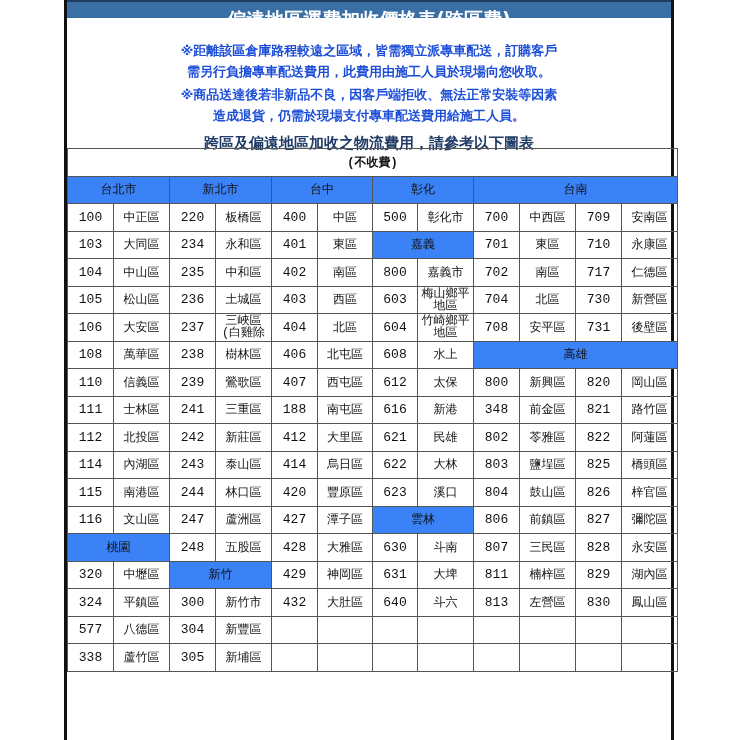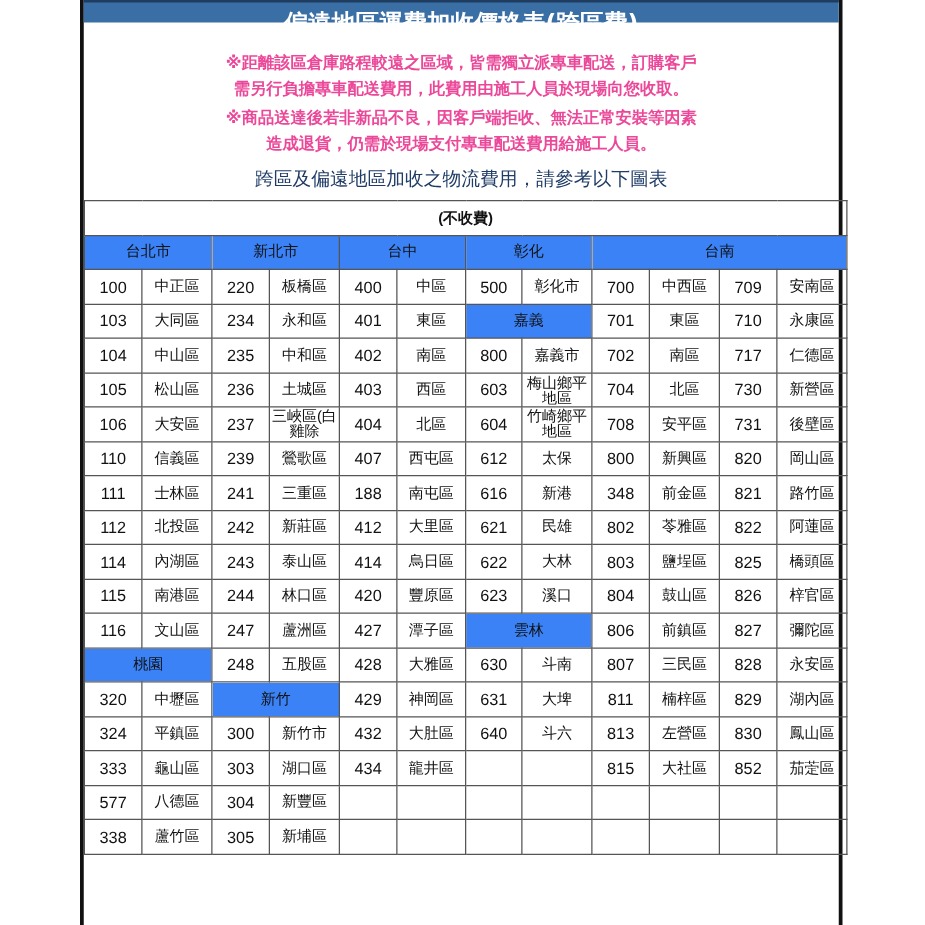--- a/index.html
+++ b/index.html
@@ -4,27 +4,27 @@
 <style>
   html, body { margin:0; padding:0; background:#ffffff; }
   body { width:740px; height:740px; position:relative; overflow:hidden;
          font-family:"DejaVu Sans", sans-serif; }
   .frame { position:absolute; left:64px; top:0; width:610px; height:740px;
            border-left:3px solid #111; border-right:3px solid #111; box-sizing:border-box; }
   .banner { position:absolute; left:0; top:0; right:0; height:18px; background:#3a6fa5;
             color:#fff; font-size:19px; font-weight:bold; text-align:center; line-height:34px;
             border-top:2px solid #1e3d60; box-sizing:border-box; }
   .notes { position:absolute; left:0; right:0; top:34px; height:128px; text-align:center; }
-  .note { color:#ec4899; font-weight:bold; font-size:13px; line-height:21px; }
+  .note { color:#1d4ed8; font-weight:bold; font-size:13px; line-height:21px; }
   .note1 { position:absolute; top:6px; left:0; right:0; }
   .note2 { position:absolute; top:50px; left:0; right:0; }
-  .sub { position:absolute; top:100px; left:0; right:0; color:#1f3b66; font-weight:normal;
+  .sub { position:absolute; top:100px; left:0; right:0; color:#1f3b66; font-weight:bold;
          font-size:15px; }
-  table.grid { position:absolute; left:0; top:160px; width:604px; border-collapse:collapse;
-               table-layout:fixed; font-family:Liberation Sans, sans-serif; }
+  table.grid { position:absolute; left:0; top:148px; width:604px; border-collapse:collapse;
+               table-layout:fixed; font-family:Liberation Mono, monospace; }
   table.grid td { border:1px solid #555; height:26.5px; padding:0; text-align:center;
                   font-size:12px; color:#111; overflow:hidden; }
   table.grid td.code { font-size:13px; }
   td.yellow { background:#3b82f6; font-weight:normal; }
   td.free { height:26px; font-weight:bold; font-size:13px; border-top:2px solid #111; }
   td.small { font-size:10.5px; line-height:12px; }
 </style>
 </head>
 <body>
 
@@ -131,20 +131,31 @@
           <td class="code">404</td>
           <td class="">北區</td>
           <td class="code">604</td>
           <td class=" small">竹崎鄉平地區</td>
           <td class="code">708</td>
           <td class="">安平區</td>
           <td class="code">731</td>
           <td class="">後壁區</td>
         </tr>
         <tr>
+          <td class="code">108</td>
+          <td class="">萬華區</td>
+          <td class="code">238</td>
+          <td class="">樹林區</td>
+          <td class="code">406</td>
+          <td class="">北屯區</td>
+          <td class="code">608</td>
+          <td class="">水上</td>
+          <td colspan="4" class="yellow">高雄</td>
+        </tr>
+        <tr>
           <td class="code">110</td>
           <td class="">信義區</td>
           <td class="code">239</td>
           <td class="">鶯歌區</td>
           <td class="code">407</td>
           <td class="">西屯區</td>
           <td class="code">612</td>
           <td class="">太保</td>
           <td class="code">800</td>
           <td class="">新興區</td>
@@ -254,34 +265,20 @@
           <td class="code">432</td>
           <td class="">大肚區</td>
           <td class="code">640</td>
           <td class="">斗六</td>
           <td class="code">813</td>
           <td class="">左營區</td>
           <td class="code">830</td>
           <td class="">鳳山區</td>
         </tr>
         <tr>
-          <td class="code">333</td>
-          <td class="">龜山區</td>
-          <td class="code">303</td>
-          <td class="">湖口區</td>
-          <td class="code">434</td>
-          <td class="">龍井區</td>
-          <td class="code"></td>
-          <td class=""></td>
-          <td class="code">815</td>
-          <td class="">大社區</td>
-          <td class="code">852</td>
-          <td class="">茄萣區</td>
-        </tr>
-        <tr>
           <td class="code">577</td>
           <td class="">八德區</td>
           <td class="code">304</td>
           <td class="">新豐區</td>
           <td class="code"></td>
           <td class=""></td>
           <td class="code"></td>
           <td class=""></td>
           <td class="code"></td>
           <td class=""></td>

